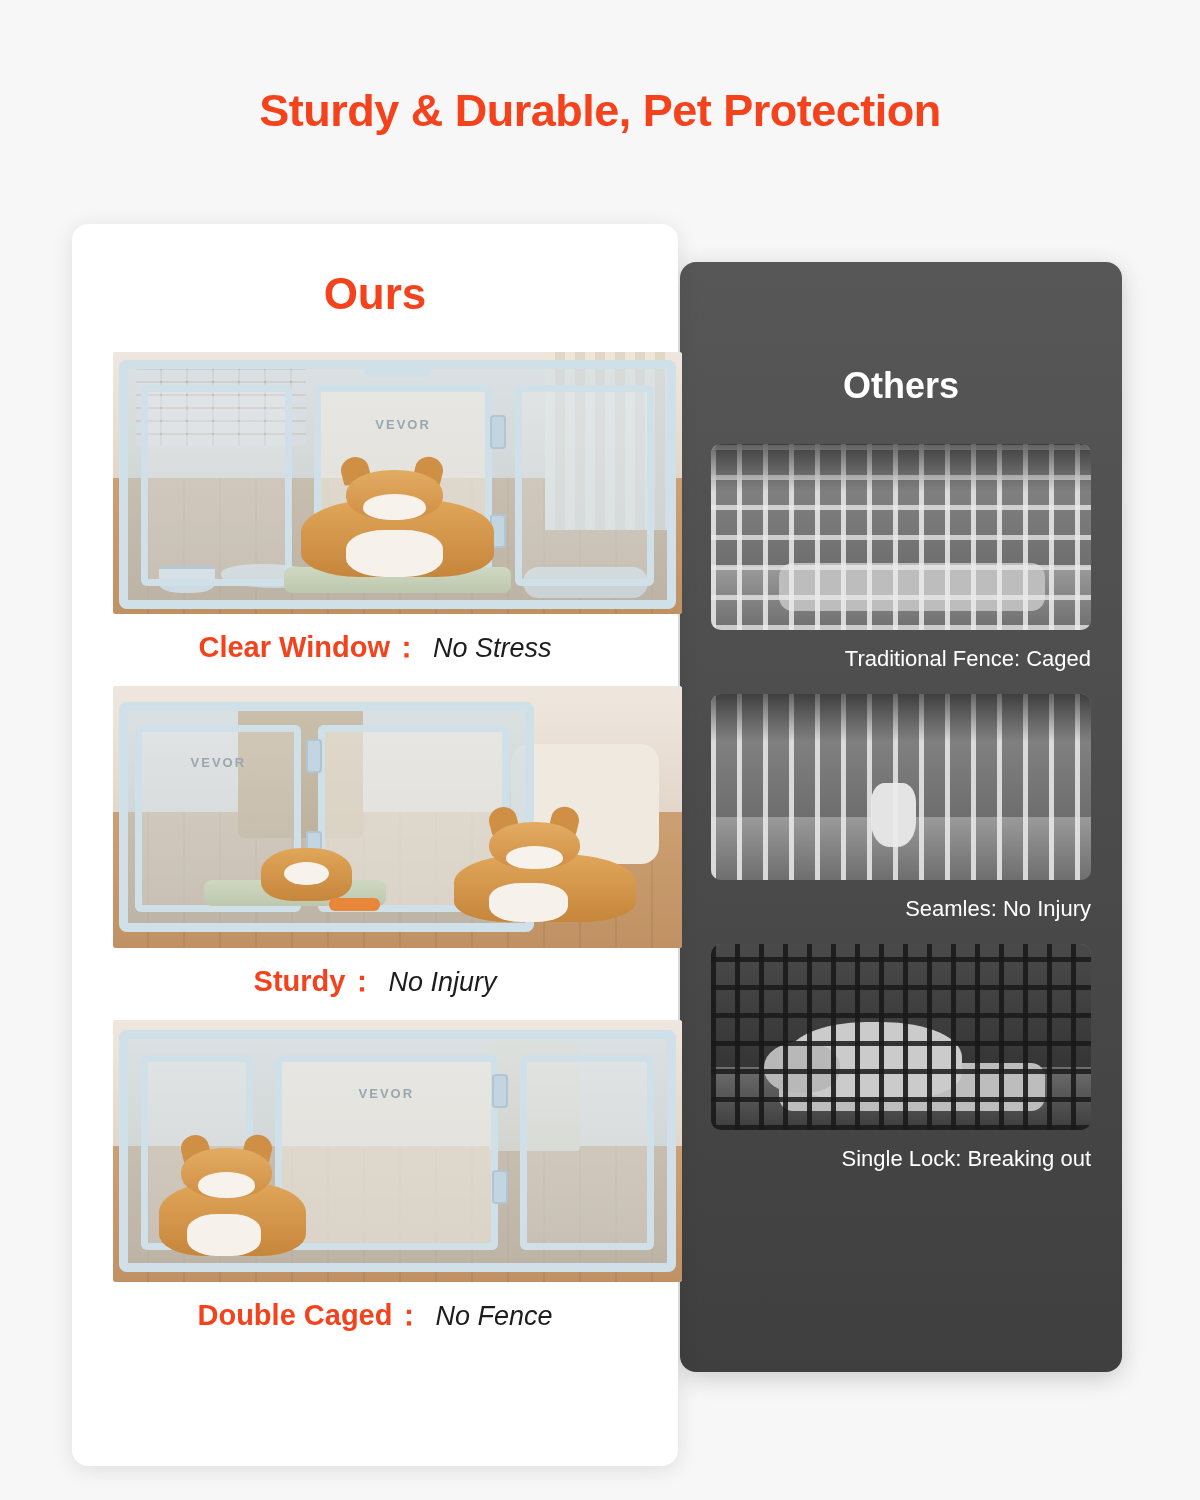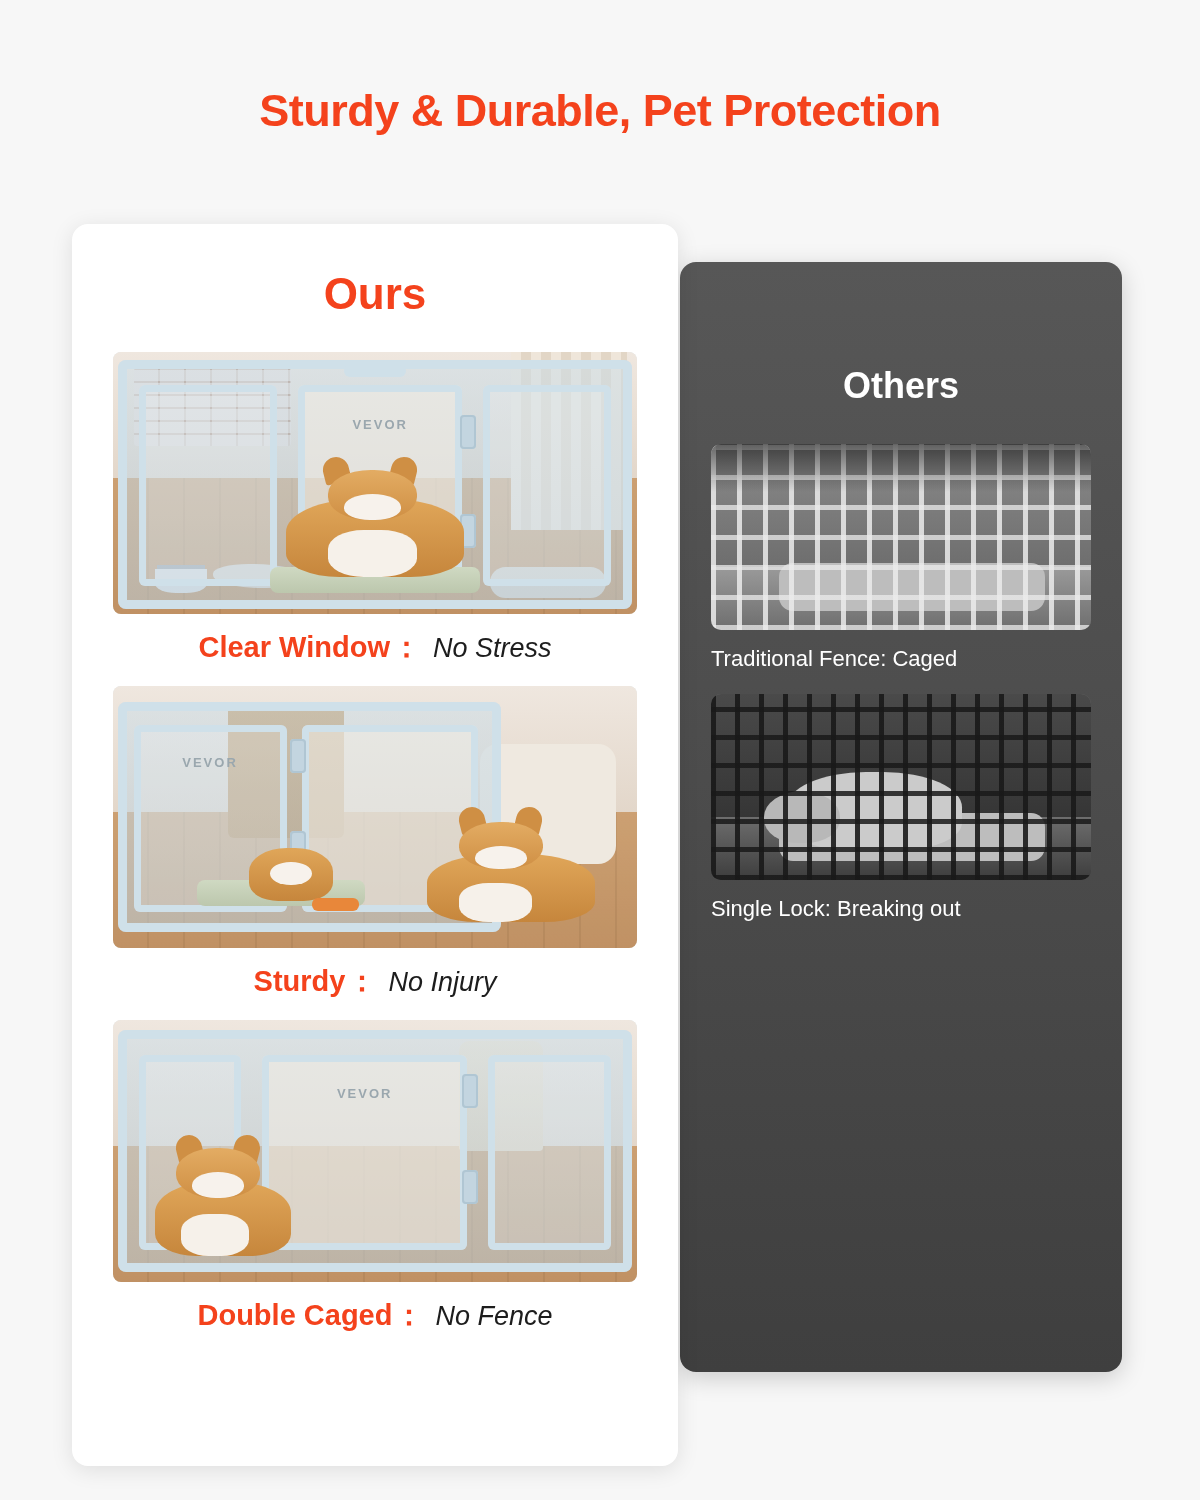--- a/index.html
+++ b/index.html
@@ -79,24 +79,25 @@
   .ours-list {
     margin-top: 36px;
   }
   .ours-item {
     width: 524px;
     margin: 0 auto 18px auto;
   }
   .ours-photo {
     width: 524px;
     height: 262px;
-    border-radius: 8px;
+    border-radius: 3px;
     overflow: hidden;
     position: relative;
     background: #dfe6ea;
+    padding-left: 45px;
   }
   .ours-caption {
     text-align: center;
     margin-top: 14px;
     margin-bottom: 18px;
     white-space: nowrap;
   }
   .cap-strong {
     color: #f4421c;
     font-size: 29px;
@@ -125,21 +126,21 @@
   }
   .others-photo {
     width: 380px;
     height: 186px;
     border-radius: 10px;
     overflow: hidden;
     position: relative;
     background: #6a6a6a;
   }
   .others-caption {
-    text-align: left;
+    text-align: right;
     color: #ffffff;
     font-size: 22px;
     margin-top: 16px;
     margin-bottom: 22px;
     white-space: nowrap;
   }
 
   
   .scene { position: absolute; inset: 0; }
 
@@ -279,20 +280,32 @@
             <div class="gray-floor"></div>
             <div class="gray-pad"></div>
             <div class="bars-v"></div>
             <div class="bars-h"></div>
             <div class="shadow-top"></div>
           </div>
         </div>
         <div class="others-caption">Traditional Fence: Caged</div>
       </div>
 
+      <div class="others-item">
+        <div class="others-photo grayscale">
+          <div class="scene">
+            <div class="gray-bg"></div>
+            <div class="gray-floor"></div>
+            <div class="paw"></div>
+            <div class="bars-v"></div>
+            <div class="shadow-top"></div>
+          </div>
+        </div>
+        <div class="others-caption">Seamles: No Injury</div>
+      </div>
 
       <div class="others-item">
         <div class="others-photo grayscale">
           <div class="scene">
             <div class="gray-bg dark"></div>
             <div class="gray-floor dark"></div>
             <div class="gray-pad"></div>
             <div class="gray-dog"></div>
             <div class="gray-dog-head"></div>
             <div class="bars-v dark"></div>

